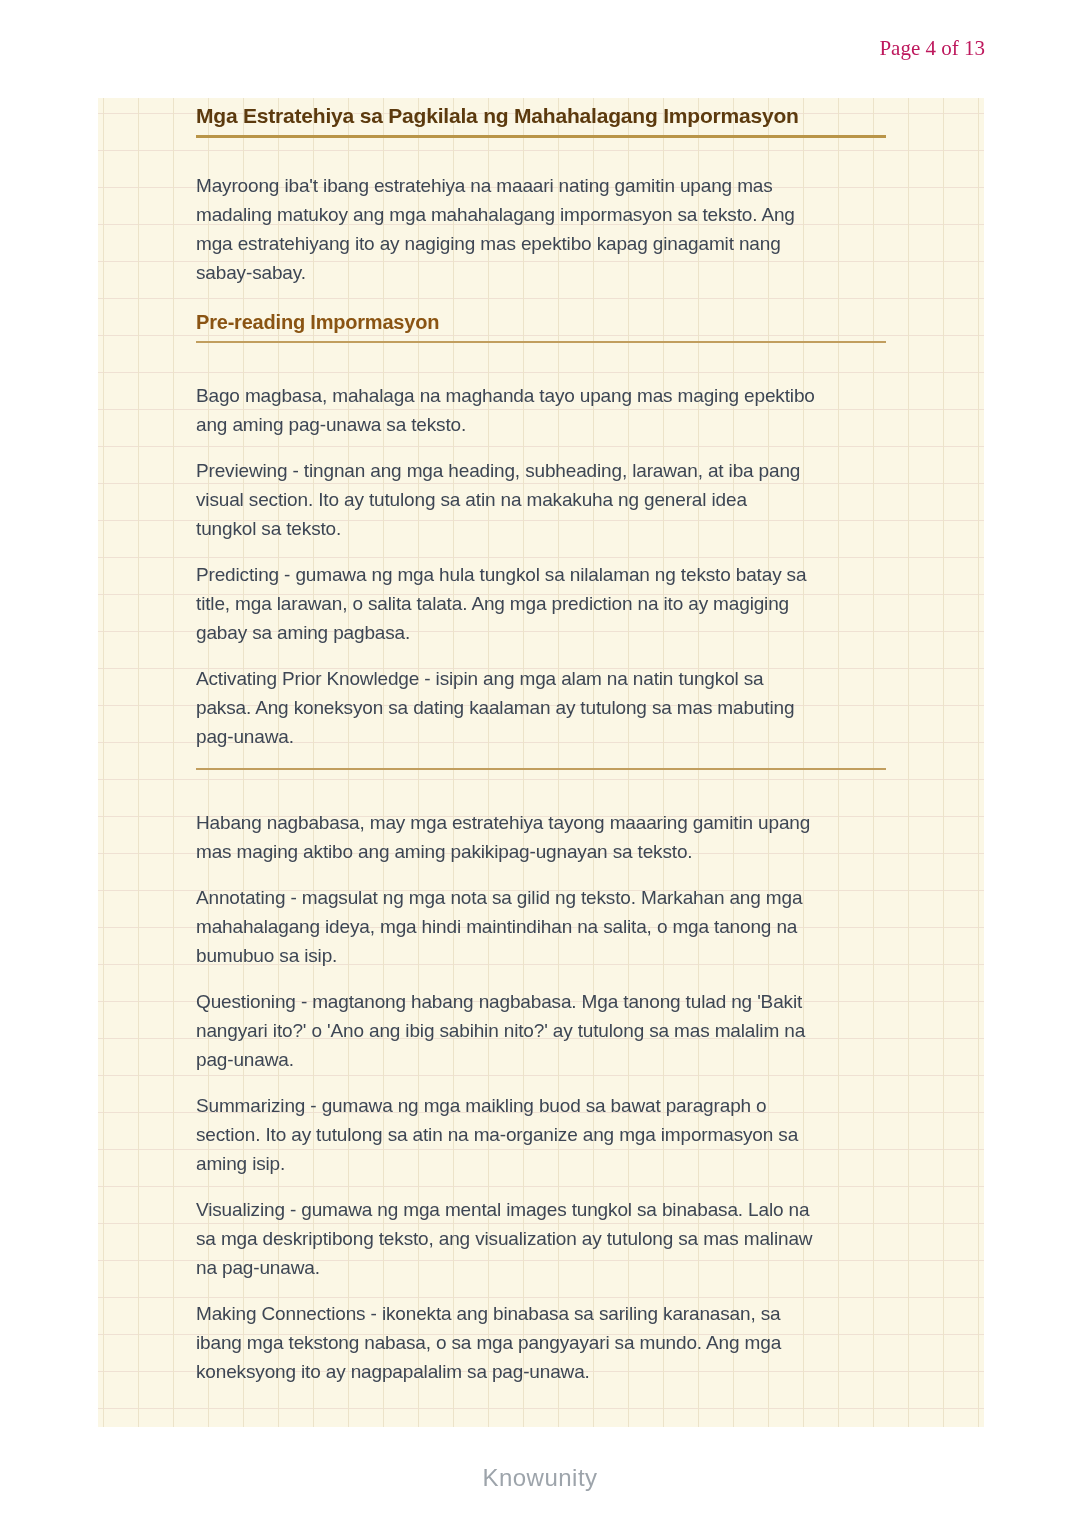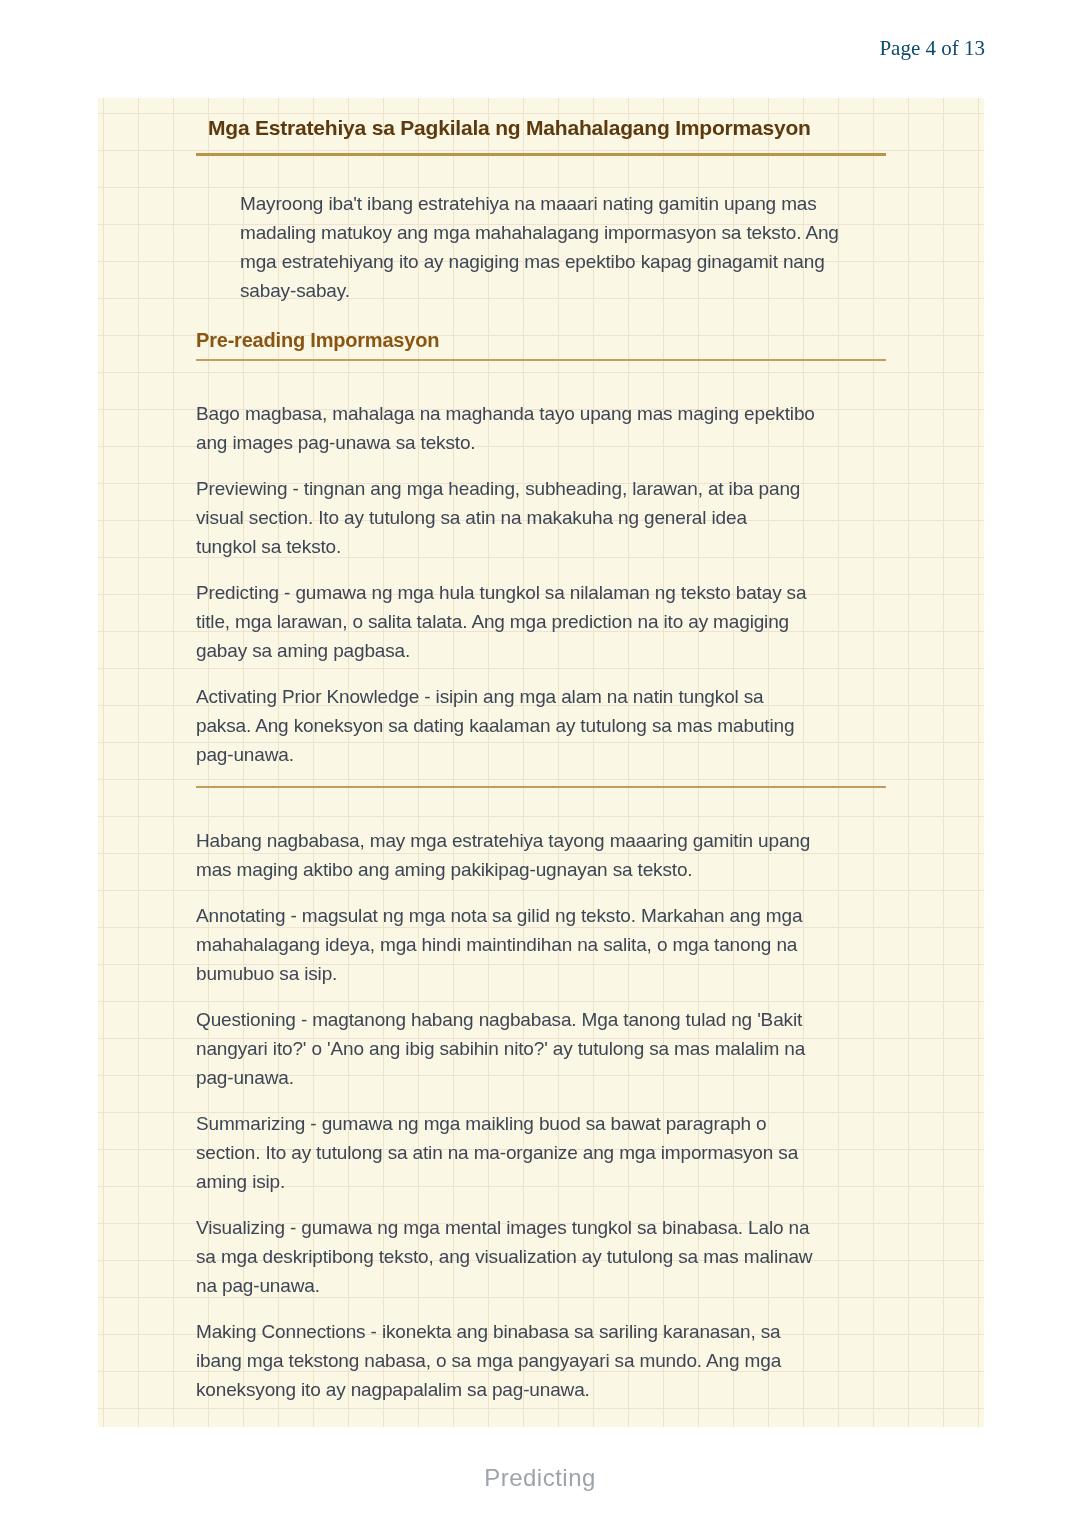--- a/index.html
+++ b/index.html
@@ -11,21 +11,21 @@
     font-family: "Liberation Sans", sans-serif;
     overflow: hidden;
   }
 
   .page-indicator {
     position: absolute;
     top: 36px;
     right: 95px;
     font-family: "Liberation Serif", serif;
     font-size: 21px;
-    color: #0c4a6e;
+    color: #be185d;
   }
 
   .paper {
     position: absolute;
     left: 98px;
     top: 98px;
     width: 886px;
     height: 1329px;
     background-color: #fbf7e5;
     background-image:
@@ -34,21 +34,21 @@
     background-size: 35px 37px, 35px 37px;
     background-position: 5px 15px, 5px 15px;
     overflow: hidden;
   }
 
   .content {
     padding: 5px 0 0 98px;
   }
 
   h1.doc-title {
-    margin: 12px;
+    margin: 0;
     font-size: 21px;
     line-height: 26px;
     font-weight: bold;
     color: #5c3a0e;
     letter-spacing: -0.2px;
     white-space: pre;
   }
   .rule { height: 0; width: 690px; margin: 6px 0 0 0; }
   .rule-h1 { border-top: 3px solid #b99548; }
   .rule-h2 { border-top: 2px solid #c19e5e; }
@@ -64,21 +64,21 @@
   }
 
   p.body {
     margin: 0 0 17px 0;
     font-size: 19px;
     line-height: 29px;
     color: #3d4654;
     letter-spacing: -0.15px;
     white-space: pre;
   }
-  p.intro { margin-top: 33px; margin-left: 44px; }
+  p.intro { margin-top: 33px; }
   p.first { margin-top: 38px; }
 
   .footer-brand {
     position: absolute;
     top: 1464px;
     left: 0;
     width: 1080px;
     text-align: center;
     font-size: 24px;
     color: #9da4ab;
@@ -98,21 +98,21 @@
 
     <p class="body intro">Mayroong iba't ibang estratehiya na maaari nating gamitin upang mas
 madaling matukoy ang mga mahahalagang impormasyon sa teksto. Ang
 mga estratehiyang ito ay nagiging mas epektibo kapag ginagamit nang
 sabay-sabay.</p>
 
     <h2 class="section-title">Pre-reading Impormasyon</h2>
     <div class="rule rule-h2"></div>
 
     <p class="body first">Bago magbasa, mahalaga na maghanda tayo upang mas maging epektibo
-ang images pag-unawa sa teksto.</p>
+ang aming pag-unawa sa teksto.</p>
     <p class="body">Previewing - tingnan ang mga heading, subheading, larawan, at iba pang
 visual section. Ito ay tutulong sa atin na makakuha ng general idea
 tungkol sa teksto.</p>
     <p class="body">Predicting - gumawa ng mga hula tungkol sa nilalaman ng teksto batay sa
 title, mga larawan, o salita talata. Ang mga prediction na ito ay magiging
 gabay sa aming pagbasa.</p>
     <p class="body">Activating Prior Knowledge - isipin ang mga alam na natin tungkol sa
 paksa. Ang koneksyon sa dating kaalaman ay tutulong sa mas mabuting
 pag-unawa.</p>
 
@@ -132,13 +132,13 @@
     <p class="body">Visualizing - gumawa ng mga mental images tungkol sa binabasa. Lalo na
 sa mga deskriptibong teksto, ang visualization ay tutulong sa mas malinaw
 na pag-unawa.</p>
     <p class="body">Making Connections - ikonekta ang binabasa sa sariling karanasan, sa
 ibang mga tekstong nabasa, o sa mga pangyayari sa mundo. Ang mga
 koneksyong ito ay nagpapalalim sa pag-unawa.</p>
 
   </div>
 </div>
 
-<div class="footer-brand">Predicting</div>
+<div class="footer-brand">Knowunity</div>
 
 </body></html>

